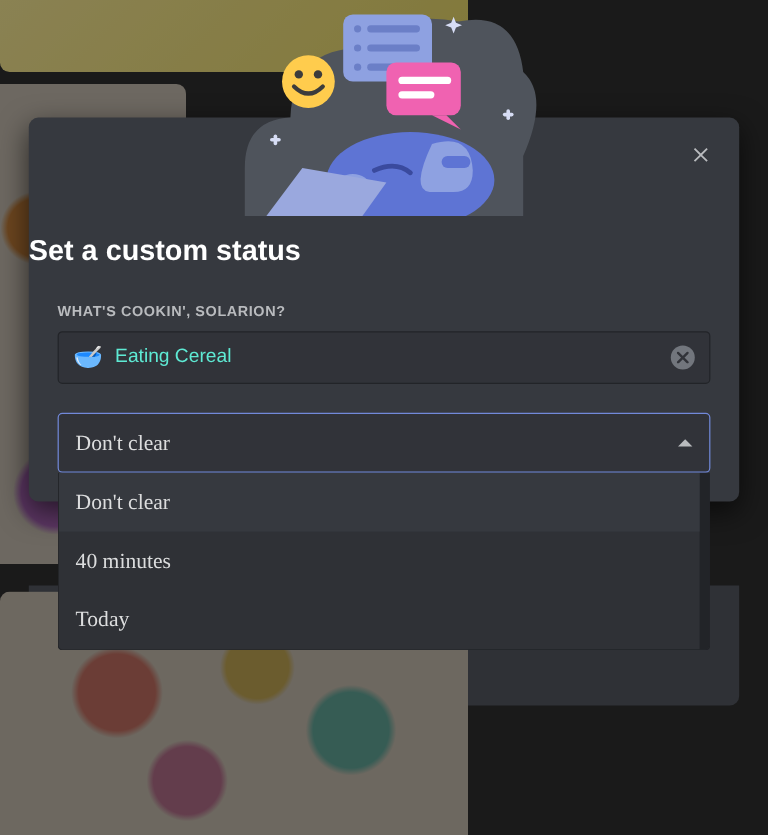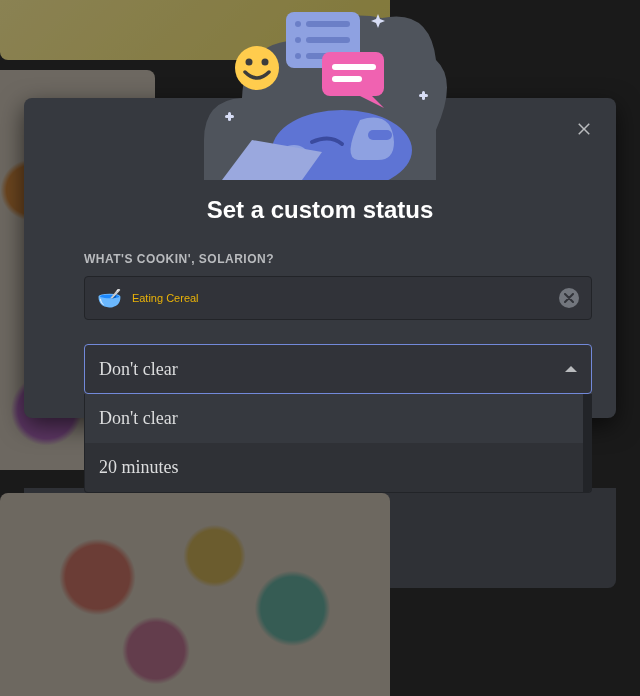--- a/index.html
+++ b/index.html
@@ -79,29 +79,28 @@
   .hero {
     position: absolute;
     left: 50%;
     top: -98px;
     transform: translateX(-50%);
     width: 276px;
     height: 180px;
     pointer-events: none;
   }
   .title {
-    text-align: center;
+    text-align: left;
     color: #fff;
     font-size: 24px;
     font-weight: 600;
     padding-top: 98px;
   }
   .content {
     padding: 28px 24px 24px;
-    margin-left: 36px;
   }
   .field-label {
     color: #b9bbbe;
     font-size: 12px;
     font-weight: 600;
     letter-spacing: .5px;
     text-transform: uppercase;
     margin-bottom: 10px;
   }
   .status-input {
@@ -114,22 +113,22 @@
     align-items: center;
     padding: 0 12px;
   }
   .emoji {
     font-size: 20px;
     margin-right: 10px;
     line-height: 1;
   }
   .status-text {
     flex: 1;
-    color: #eab308;
-    font-size: 11px;
+    color: #5eead4;
+    font-size: 16px;
     background: transparent;
     border: none;
     outline: none;
   }
   .clear-btn {
     width: 20px;
     height: 20px;
     border-radius: 50%;
     background: #72767d;
     color: #313339;
@@ -275,21 +274,22 @@
 
     <div class="section2">
       <div class="select-wrap">
         <div class="select-display">
           <span>Don't clear</span>
           <span class="caret"></span>
         </div>
         <div class="dropdown">
           <div class="dropdown-scroll">
             <div class="option selected">Don't clear</div>
-            <div class="option">20 minutes</div>
+            <div class="option">40 minutes</div>
+            <div class="option">Today</div>
           </div>
         </div>
       </div>
     </div>
   </div>
 
   <div class="footer-spacer"></div>
 </div>
 
 </body></html>

